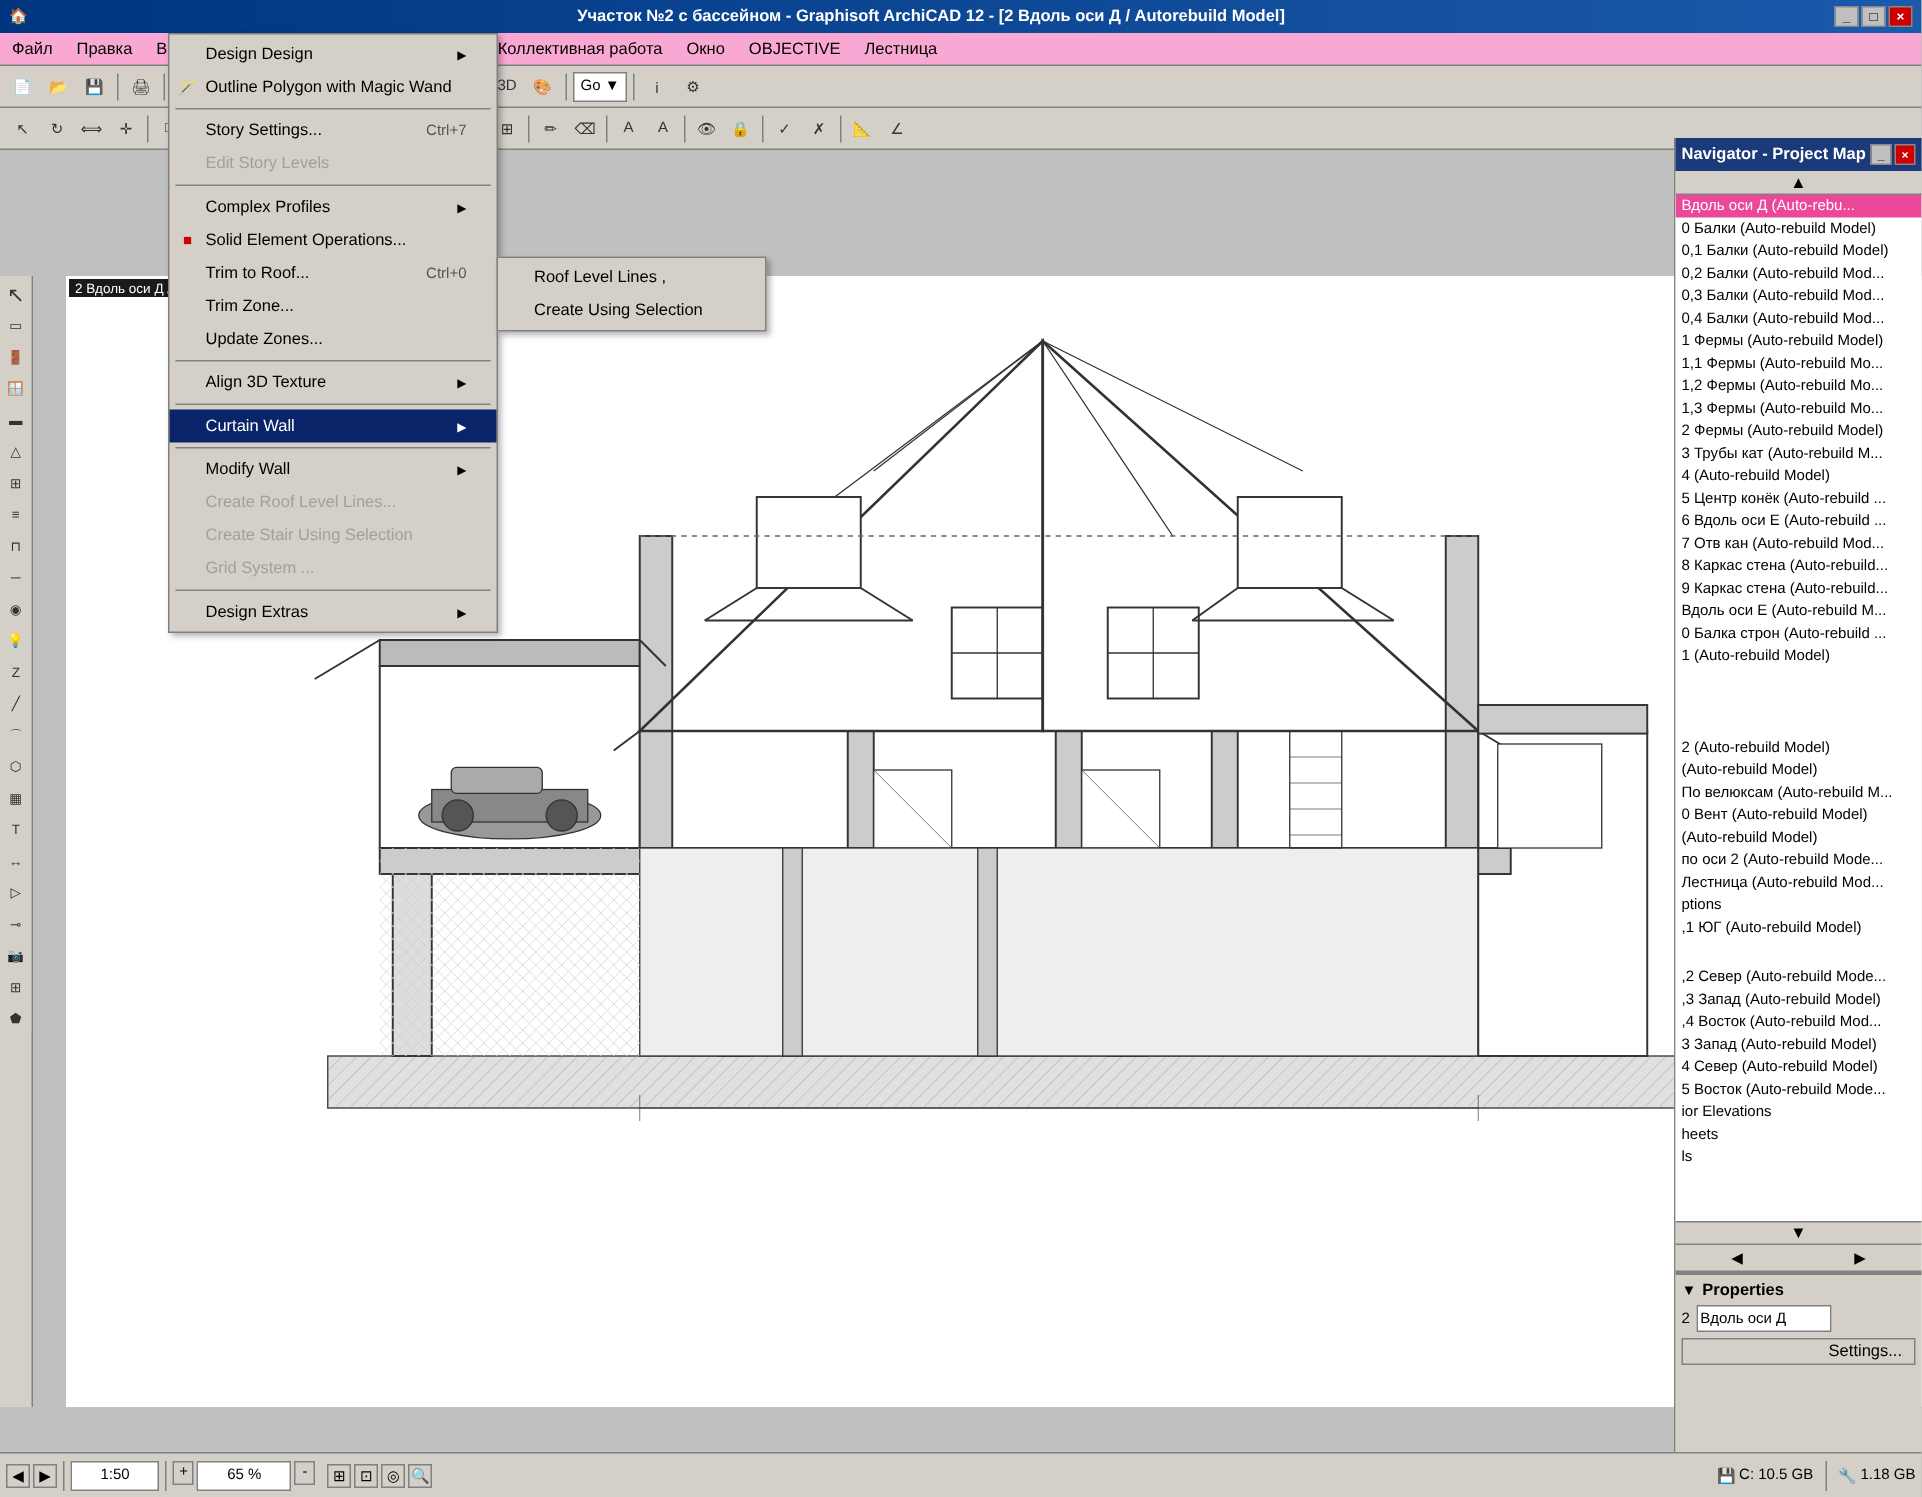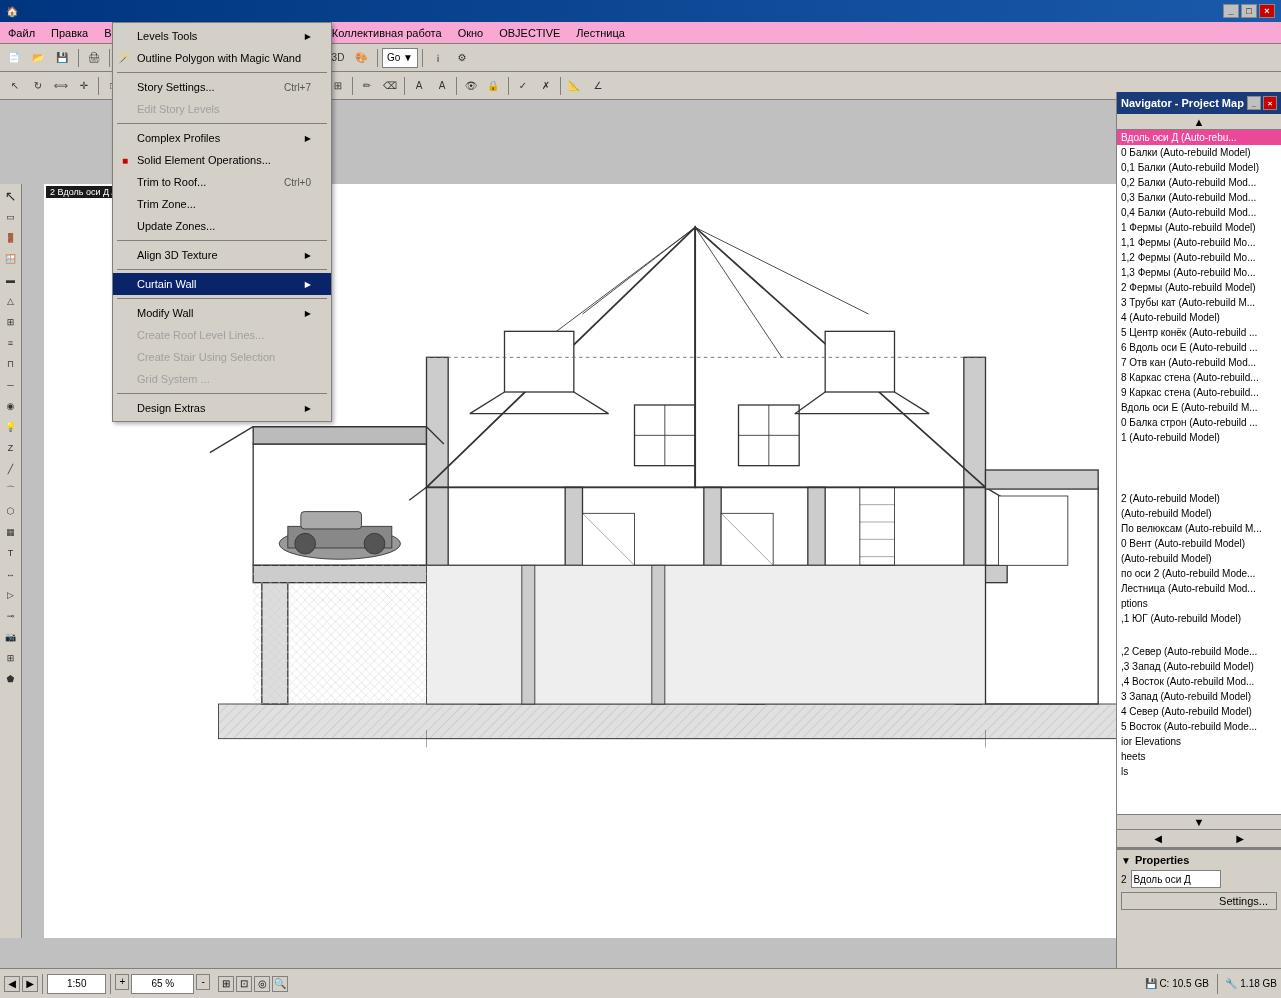--- a/index.html
+++ b/index.html
@@ -283,20 +283,21 @@
       padding: 1px 4px;
       border-bottom: 1px solid #808080;
       gap: 1px;
     }
   </style>
 </head>
 <body>
 
 <div id="titlebar">
   <div style="font-size:10px;">🏠</div>
+  <div style="font-size:11px; font-weight:bold;">Участок №2 с бассейном - Graphisoft ArchiCAD 12 - [2 Вдоль оси Д / Autorebuild Model]</div>
   <div style="display:flex; gap:2px;">
     <div class="title-btn">_</div>
     <div class="title-btn">□</div>
     <div class="title-btn" style="background:#c00; color:white;">×</div>
   </div>
 </div>
 
 <div id="menubar">
   <div class="menu-item">Файл</div>
   <div class="menu-item">Правка</div>
@@ -584,21 +585,21 @@
         <input type="text" id="props-input" style="border: 1px solid rgb(128, 128, 128); background: white; width: 90px; height: 18px; font-size: 10px; padding: 1px 2px;" value="Вдоль оси Д">
       </div>
       <button id="settings-btn" style="background:#d4d0c8; border:1px solid #808080; padding:2px 8px; cursor:pointer; font-size:11px; width:100%; text-align:right;">Settings...</button>
     </div>
   </div>
 </div>
 
 <div id="design-menu">
 
   <div class="dm-item">
-    <span>Levels Tools</span>
+    <span>Design Design</span>
     <span class="dm-arrow">▶</span>
   </div>
 
   <div class="dm-item">
     <span class="dm-icon">🪄</span>
     <span>Outline Polygon with Magic Wand</span>
   </div>
 
   <div class="dm-separator"></div>
 
@@ -669,20 +670,28 @@
     <span>Grid System ...</span>
   </div>
 
   <div class="dm-separator"></div>
 
   <div class="dm-item">
     <span>Design Extras</span>
     <span class="dm-arrow">▶</span>
   </div>
 
+  <div id="curtain-wall-submenu">
+    <div class="dm-item">
+      <span>Roof Level Lines   ,</span>
+    </div>
+    <div class="dm-item">
+      <span>Create Using Selection</span>
+    </div>
+  </div>
 </div>
 
 <div id="statusbar" style="position:absolute; bottom:0; left:0; right:0; height:30px; background:#d4d0c8; border-top:1px solid #808080; display:flex; align-items:center; padding:0 4px; gap:4px; font-size:10px;">
   <div style="display:flex; gap:2px;">
     <div style="width:16px;height:16px;background:#d4d0c8;border:1px solid #808080;display:flex;align-items:center;justify-content:center;cursor:pointer;">◀</div>
     <div style="width:16px;height:16px;background:#d4d0c8;border:1px solid #808080;display:flex;align-items:center;justify-content:center;cursor:pointer;">▶</div>
   </div>
   <div class="status-sep"></div>
   <div class="status-field">1:50</div>
   <div class="status-sep"></div>

